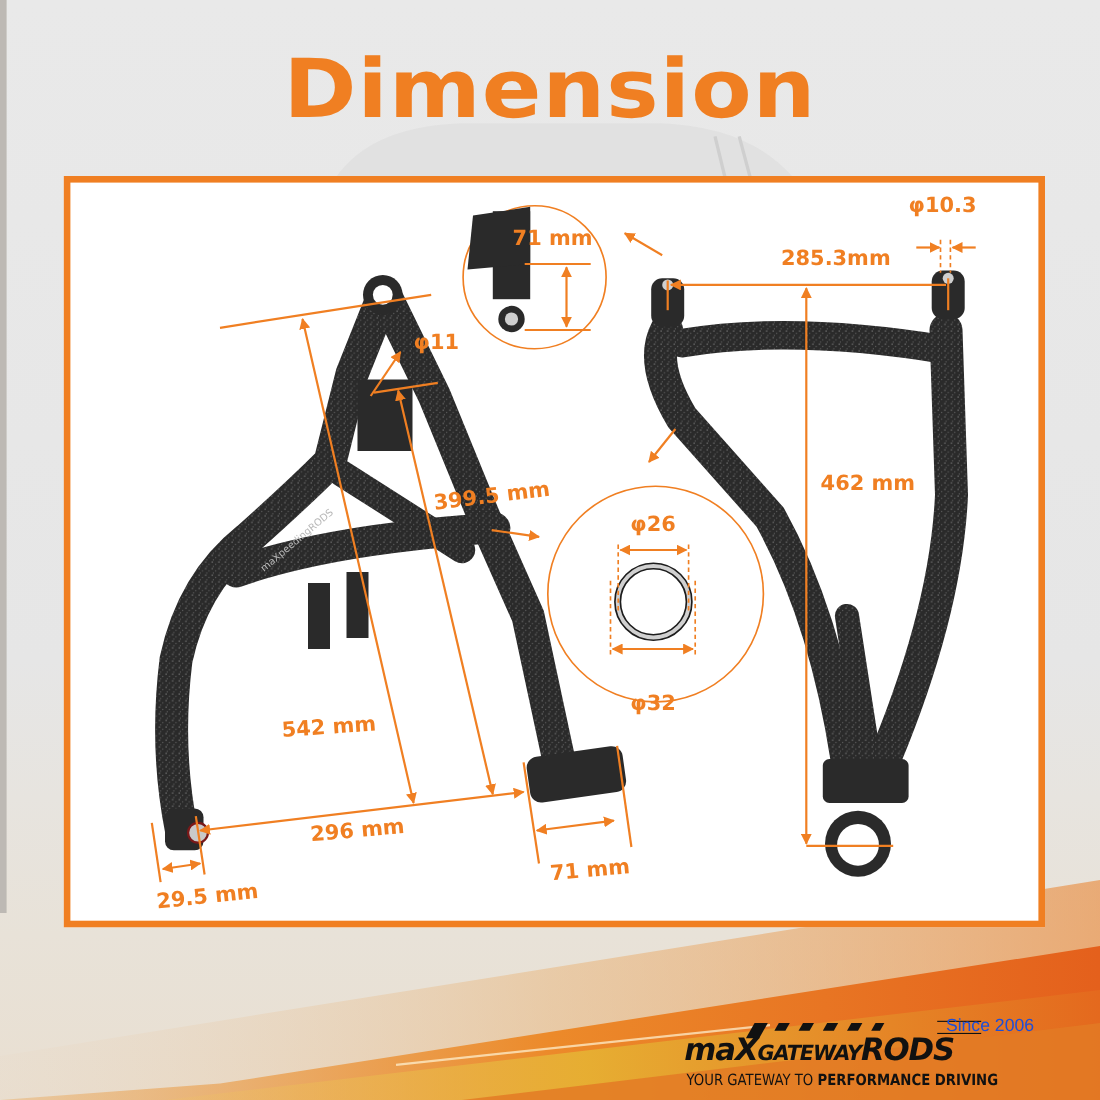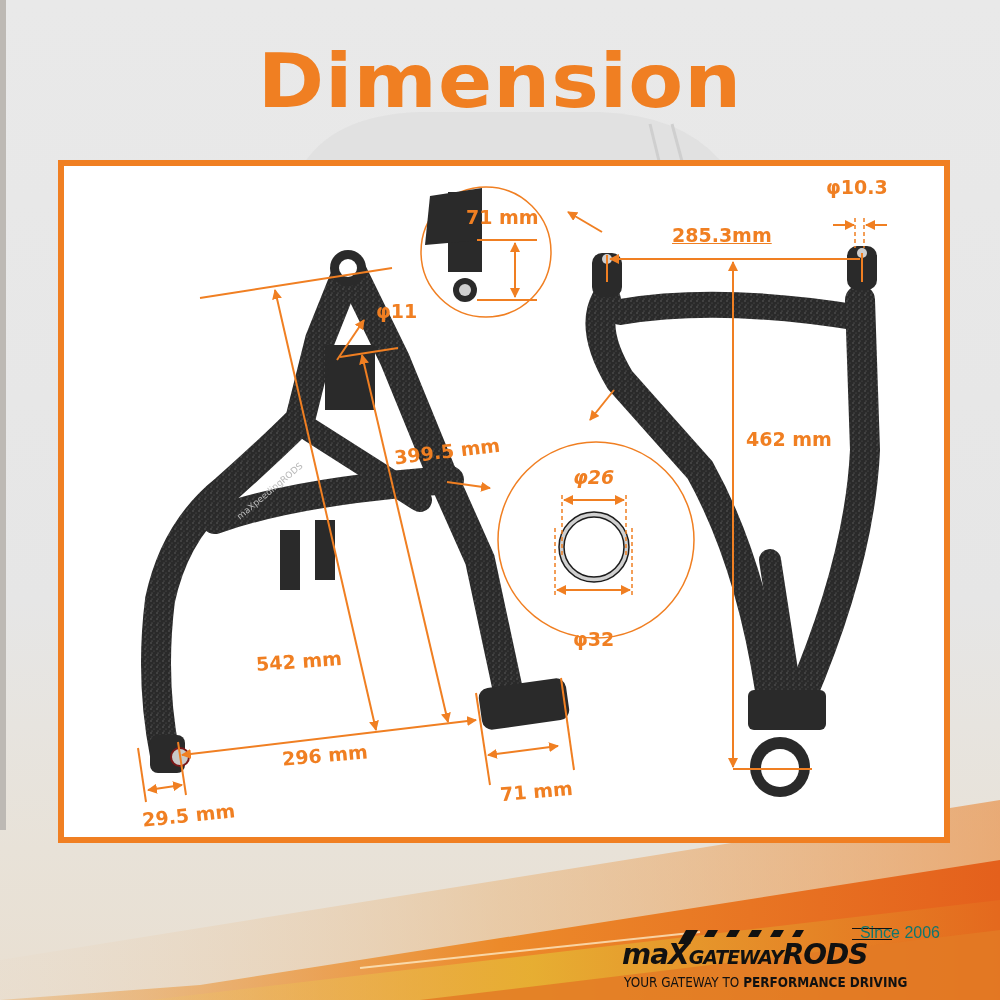--- a/index.html
+++ b/index.html
@@ -20,21 +20,21 @@
     background: #ffffff; border: 6px solid #f07f22;
   }
   .diagram-svg { position: absolute; left: 0; top: 0; }
   .label {
     position: absolute; color: #f07f22; font-family: "DejaVu Sans", sans-serif;
     font-weight: 700; font-size: 19px; white-space: nowrap;
   }
   .logo { position: absolute; left: 622px; top: 924px; width: 340px; height: 70px; }
   .logo-since {
     position: absolute; right: 22px; top: 0; font-family: "Liberation Sans", sans-serif;
-    font-size: 16px; color: #0f766e;
+    font-size: 16px; color: #1d4ed8;
   }
   .logo-since-lines { position: absolute; left: 230px; top: 4px; width: 40px; height: 10px;
     border-top: 1px solid #111; border-bottom: 1px solid #111; }
   .logo-name {
     position: absolute; left: 0; top: 14px; font-family: "DejaVu Sans", sans-serif;
     font-weight: 900; font-style: italic; font-size: 28px; color: #111; letter-spacing: -1px;
   }
   .logo-name .small { font-size: 19px; font-weight: 700; }
   .logo-tag {
     position: absolute; left: 2px; top: 50px; font-family: "DejaVu Sans", sans-serif;
@@ -170,23 +170,23 @@
   <line x1="557" y1="590" x2="630" y2="590" stroke="#f07f22" stroke-width="2" marker-start="url(#arr)" marker-end="url(#arr)"></line>
 </svg>
 
 <div class="label" style="left:466px; top:206px;">71 mm</div>
 <div class="label" style="left:376px; top:300px;">φ11</div>
 <div class="label" style="left:394px; top:440px; transform:rotate(-7deg);">399.5 mm</div>
 <div class="label" style="left:256px; top:650px; transform:rotate(-4deg);">542 mm</div>
 <div class="label" style="left:282px; top:744px; transform:rotate(-5deg);">296 mm</div>
 <div class="label" style="left:142px; top:804px; transform:rotate(-6deg);">29.5 mm</div>
 <div class="label" style="left:500px; top:780px; transform:rotate(-5deg);">71 mm</div>
-<div class="label" style="left:573px; top:466px;font-style:italic;">φ26</div>
+<div class="label" style="left:573px; top:466px;">φ26</div>
 <div class="label" style="left:573px; top:628px;">φ32</div>
-<div class="label" style="left:672px; top:224px;text-decoration:underline;">285.3mm</div>
+<div class="label" style="left:710px; top:224px;">285.3mm</div>
 <div class="label" style="left:826px; top:176px;">φ10.3</div>
 <div class="label" style="left:746px; top:428px;">462 mm</div>
 
 <div class="logo">
   <svg class="checker" width="150" height="14">
     <polygon points="0,14 8,0 20,0 12,14" fill="#111"></polygon>
     <polygon points="26,7 30,0 40,0 36,7" fill="#111"></polygon>
     <polygon points="48,7 52,0 62,0 58,7" fill="#111"></polygon>
     <polygon points="70,7 74,0 84,0 80,7" fill="#111"></polygon>
     <polygon points="92,7 96,0 106,0 102,7" fill="#111"></polygon>

